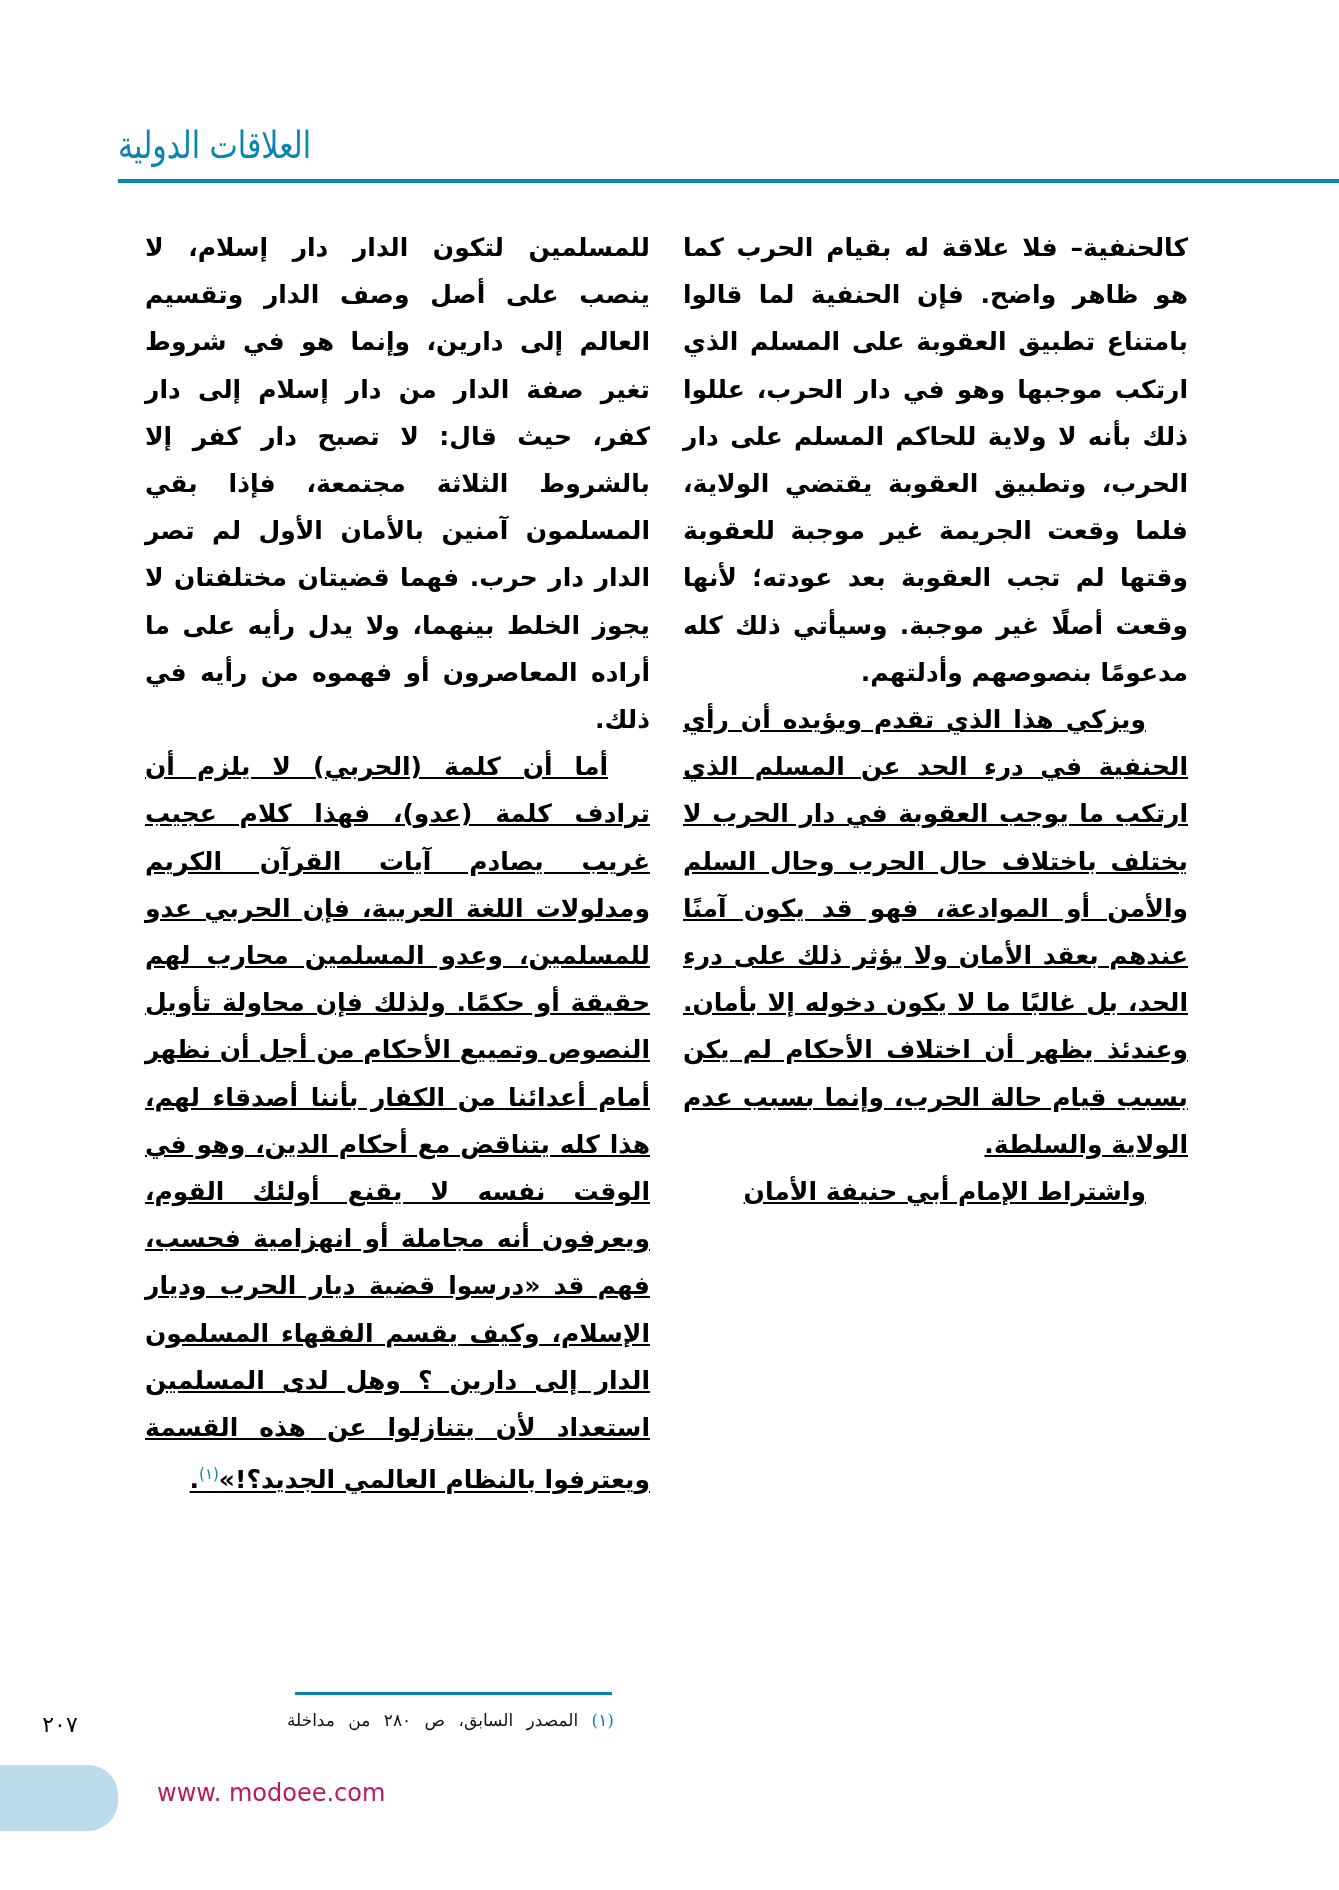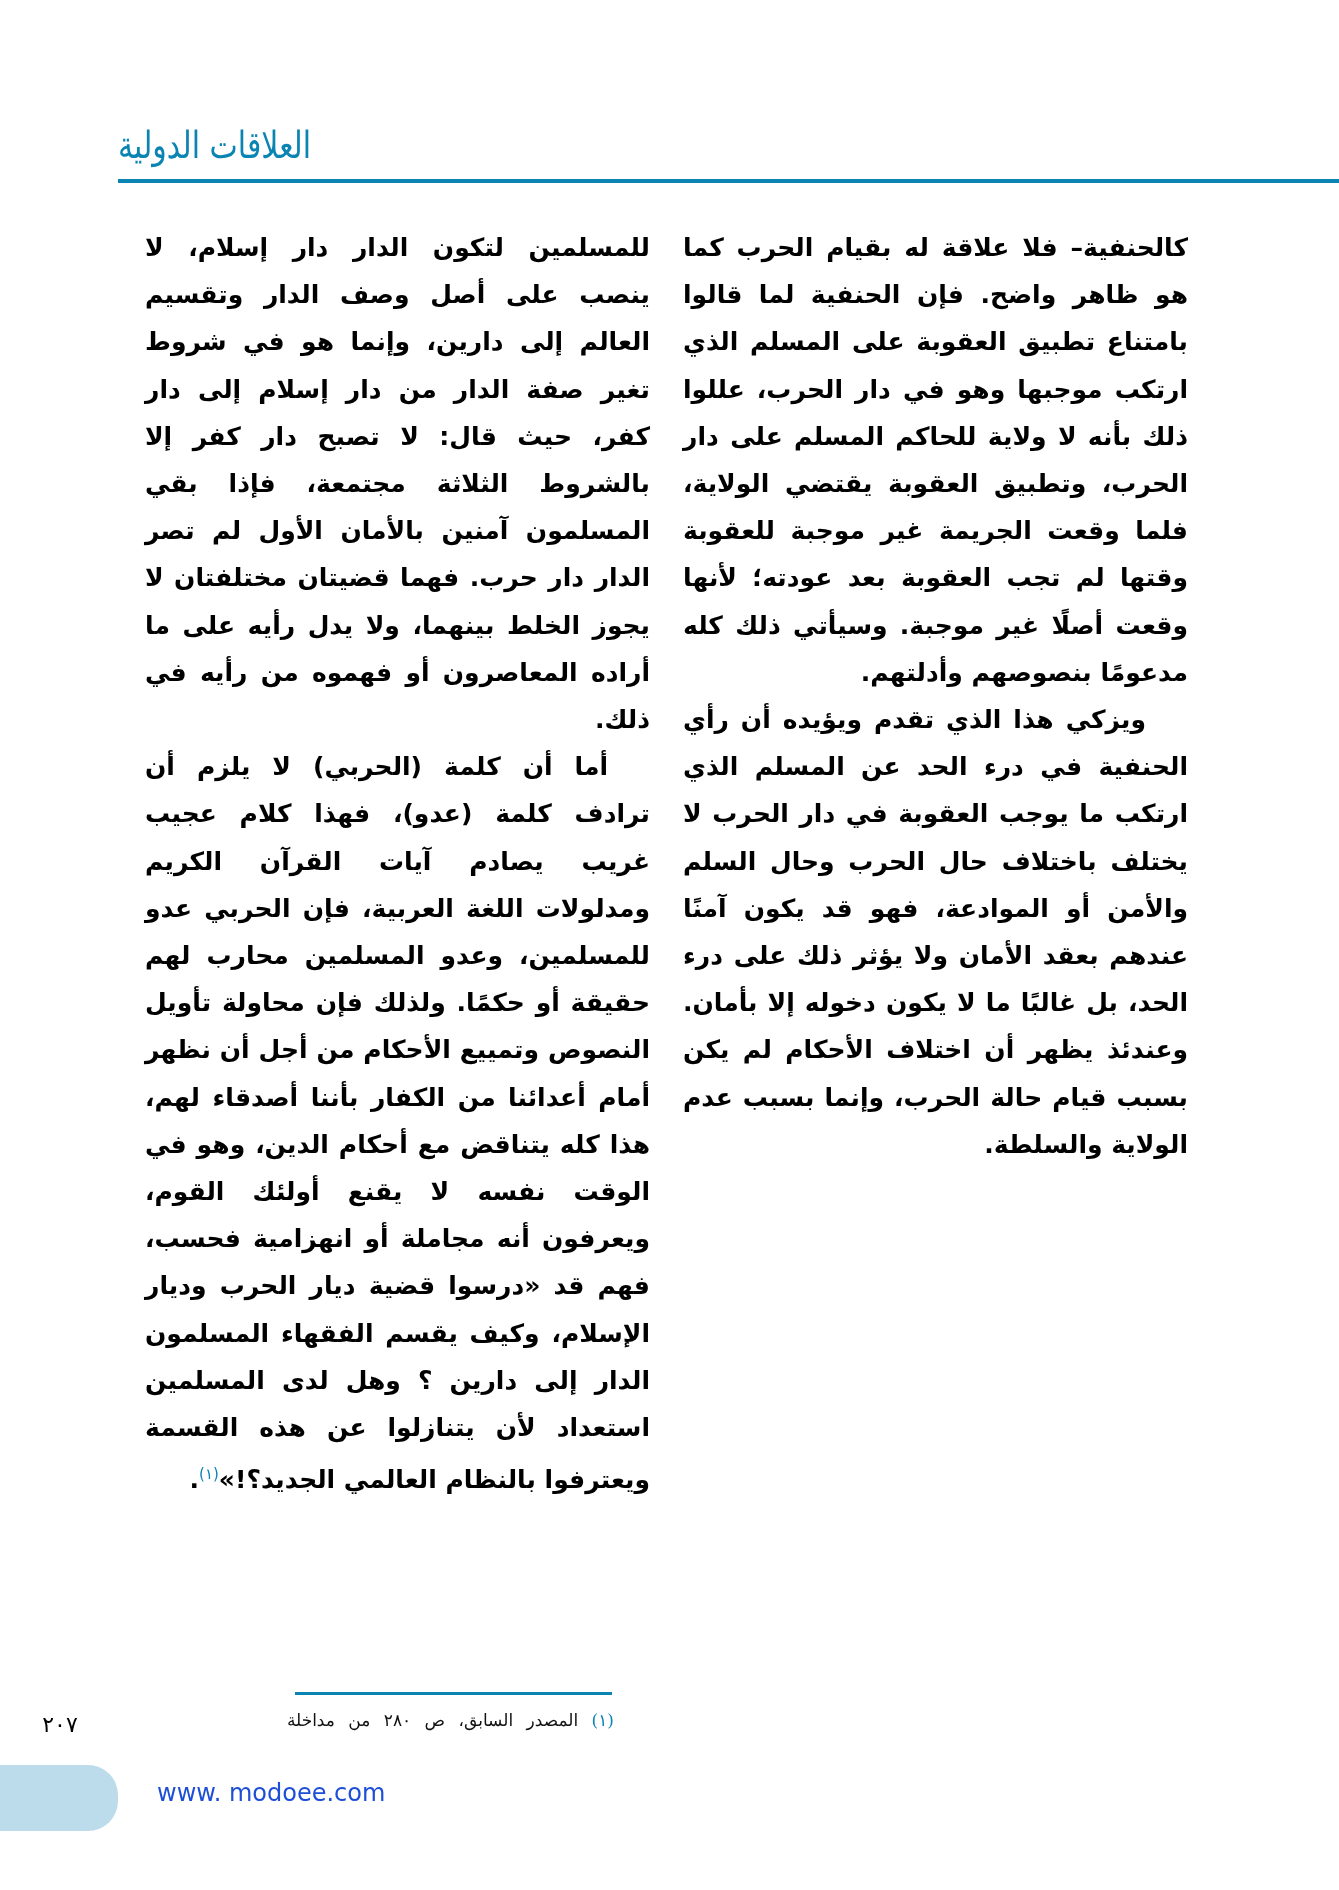--- a/index.html
+++ b/index.html
@@ -18,21 +18,21 @@
   }
   .column {
     position: absolute; top: 224px; width: 505px;
     direction: rtl; text-align: justify; text-align-last: right;
     font-family: "DejaVu Sans", sans-serif; font-weight: bold;
     font-size: 25px; line-height: 47.2px; margin-left: 36px;
   }
   .col-right { left: 647px; }
   .col-left  { left: 109px; }
   .para { margin: 0; }
-  .para.indent { text-indent: 42px; }
+  .para.indent { text-indent: 42px; text-decoration: underline; }
   .fn-ref { color: #0a84b3; font-weight: normal; font-size: 15px; vertical-align: super; }
   .footnote-rule {
     position: absolute; left: 295px; width: 317px; top: 1692px; height: 3px;
     background: #0a84b3;
   }
   .footnote {
     position: absolute; left: 109px; width: 505px; top: 1703px;
     direction: rtl; text-align: right;
     font-family: "DejaVu Serif", serif; font-size: 17px; line-height: 34px; color: #111;
     word-spacing: 8px; white-space: nowrap; overflow: hidden;
@@ -42,32 +42,33 @@
     position: absolute; left: -40px; top: 1765px; width: 158px; height: 66px;
     background: #bcdcec; border-radius: 30px;
   }
   .page-number {
     position: absolute; left: 30px; top: 1712px; width: 60px;
     text-align: center; color: #000000; font-size: 22px; letter-spacing: 6px;
     font-family: "DejaVu Sans", sans-serif;
   }
   .site-url {
     position: absolute; left: 157px; top: 1779px;
-    color: #1d4ed8; font-family: "DejaVu Sans", sans-serif; font-size: 24px;
+    color: #be185d; font-family: "DejaVu Sans", sans-serif; font-size: 24px;
   }
 </style>
 </head>
 <body>
 
 <div class="header-title">العلاقات الدولية</div>
 <div class="header-rule"></div>
 
 <div class="column col-right">
   <p class="para">كالحنفية– فلا علاقة له بقيام الحرب كما هو ظاهر واضح. فإن الحنفية لما قالوا بامتناع تطبيق العقوبة على المسلم الذي ارتكب موجبها وهو في دار الحرب، عللوا ذلك بأنه لا ولاية للحاكم المسلم على دار الحرب، وتطبيق العقوبة يقتضي الولاية، فلما وقعت الجريمة غير موجبة للعقوبة وقتها لم تجب العقوبة بعد عودته؛ لأنها وقعت أصلًا غير موجبة. وسيأتي ذلك كله مدعومًا بنصوصهم وأدلتهم.</p>
   <p class="para indent">ويزكي هذا الذي تقدم ويؤيده أن رأي الحنفية في درء الحد عن المسلم الذي ارتكب ما يوجب العقوبة في دار الحرب لا يختلف باختلاف حال الحرب وحال السلم والأمن أو الموادعة، فهو قد يكون آمنًا عندهم بعقد الأمان ولا يؤثر ذلك على درء الحد، بل غالبًا ما لا يكون دخوله إلا بأمان. وعندئذ يظهر أن اختلاف الأحكام لم يكن بسبب قيام حالة الحرب، وإنما بسبب عدم الولاية والسلطة.</p>
+  <p class="para indent">واشتراط الإمام أبي حنيفة الأمان</p>
 </div>
 
 <div class="column col-left">
   <p class="para">للمسلمين لتكون الدار دار إسلام، لا ينصب على أصل وصف الدار وتقسيم العالم إلى دارين، وإنما هو في شروط تغير صفة الدار من دار إسلام إلى دار كفر، حيث قال: لا تصبح دار كفر إلا بالشروط الثلاثة مجتمعة، فإذا بقي المسلمون آمنين بالأمان الأول لم تصر الدار دار حرب. فهما قضيتان مختلفتان لا يجوز الخلط بينهما، ولا يدل رأيه على ما أراده المعاصرون أو فهموه من رأيه في ذلك.</p>
   <p class="para indent"><span>أما أن كلمة (الحربي) لا يلزم أن ترادف كلمة (عدو)، فهذا كلام عجيب غريب يصادم آيات القرآن الكريم ومدلولات اللغة العربية، فإن الحربي عدو للمسلمين، وعدو المسلمين محارب لهم حقيقة أو حكمًا. ولذلك فإن محاولة تأويل النصوص وتمييع الأحكام من أجل أن نظهر أمام أعدائنا من الكفار بأننا أصدقاء لهم، هذا كله يتناقض مع أحكام الدين، وهو في الوقت نفسه لا يقنع أولئك القوم، ويعرفون أنه مجاملة أو انهزامية فحسب، فهم قد «درسوا قضية ديار الحرب وديار الإسلام، وكيف يقسم الفقهاء المسلمون الدار إلى دارين ؟ وهل لدى المسلمين استعداد لأن يتنازلوا عن هذه القسمة ويعترفوا بالنظام العالمي الجديد؟!»</span><sup class="fn-ref">(١)</sup><span>.</span></p>
 </div>
 
 <div class="footnote-rule"></div>
 <div class="footnote">
   <span class="fn-num">(١)</span>

